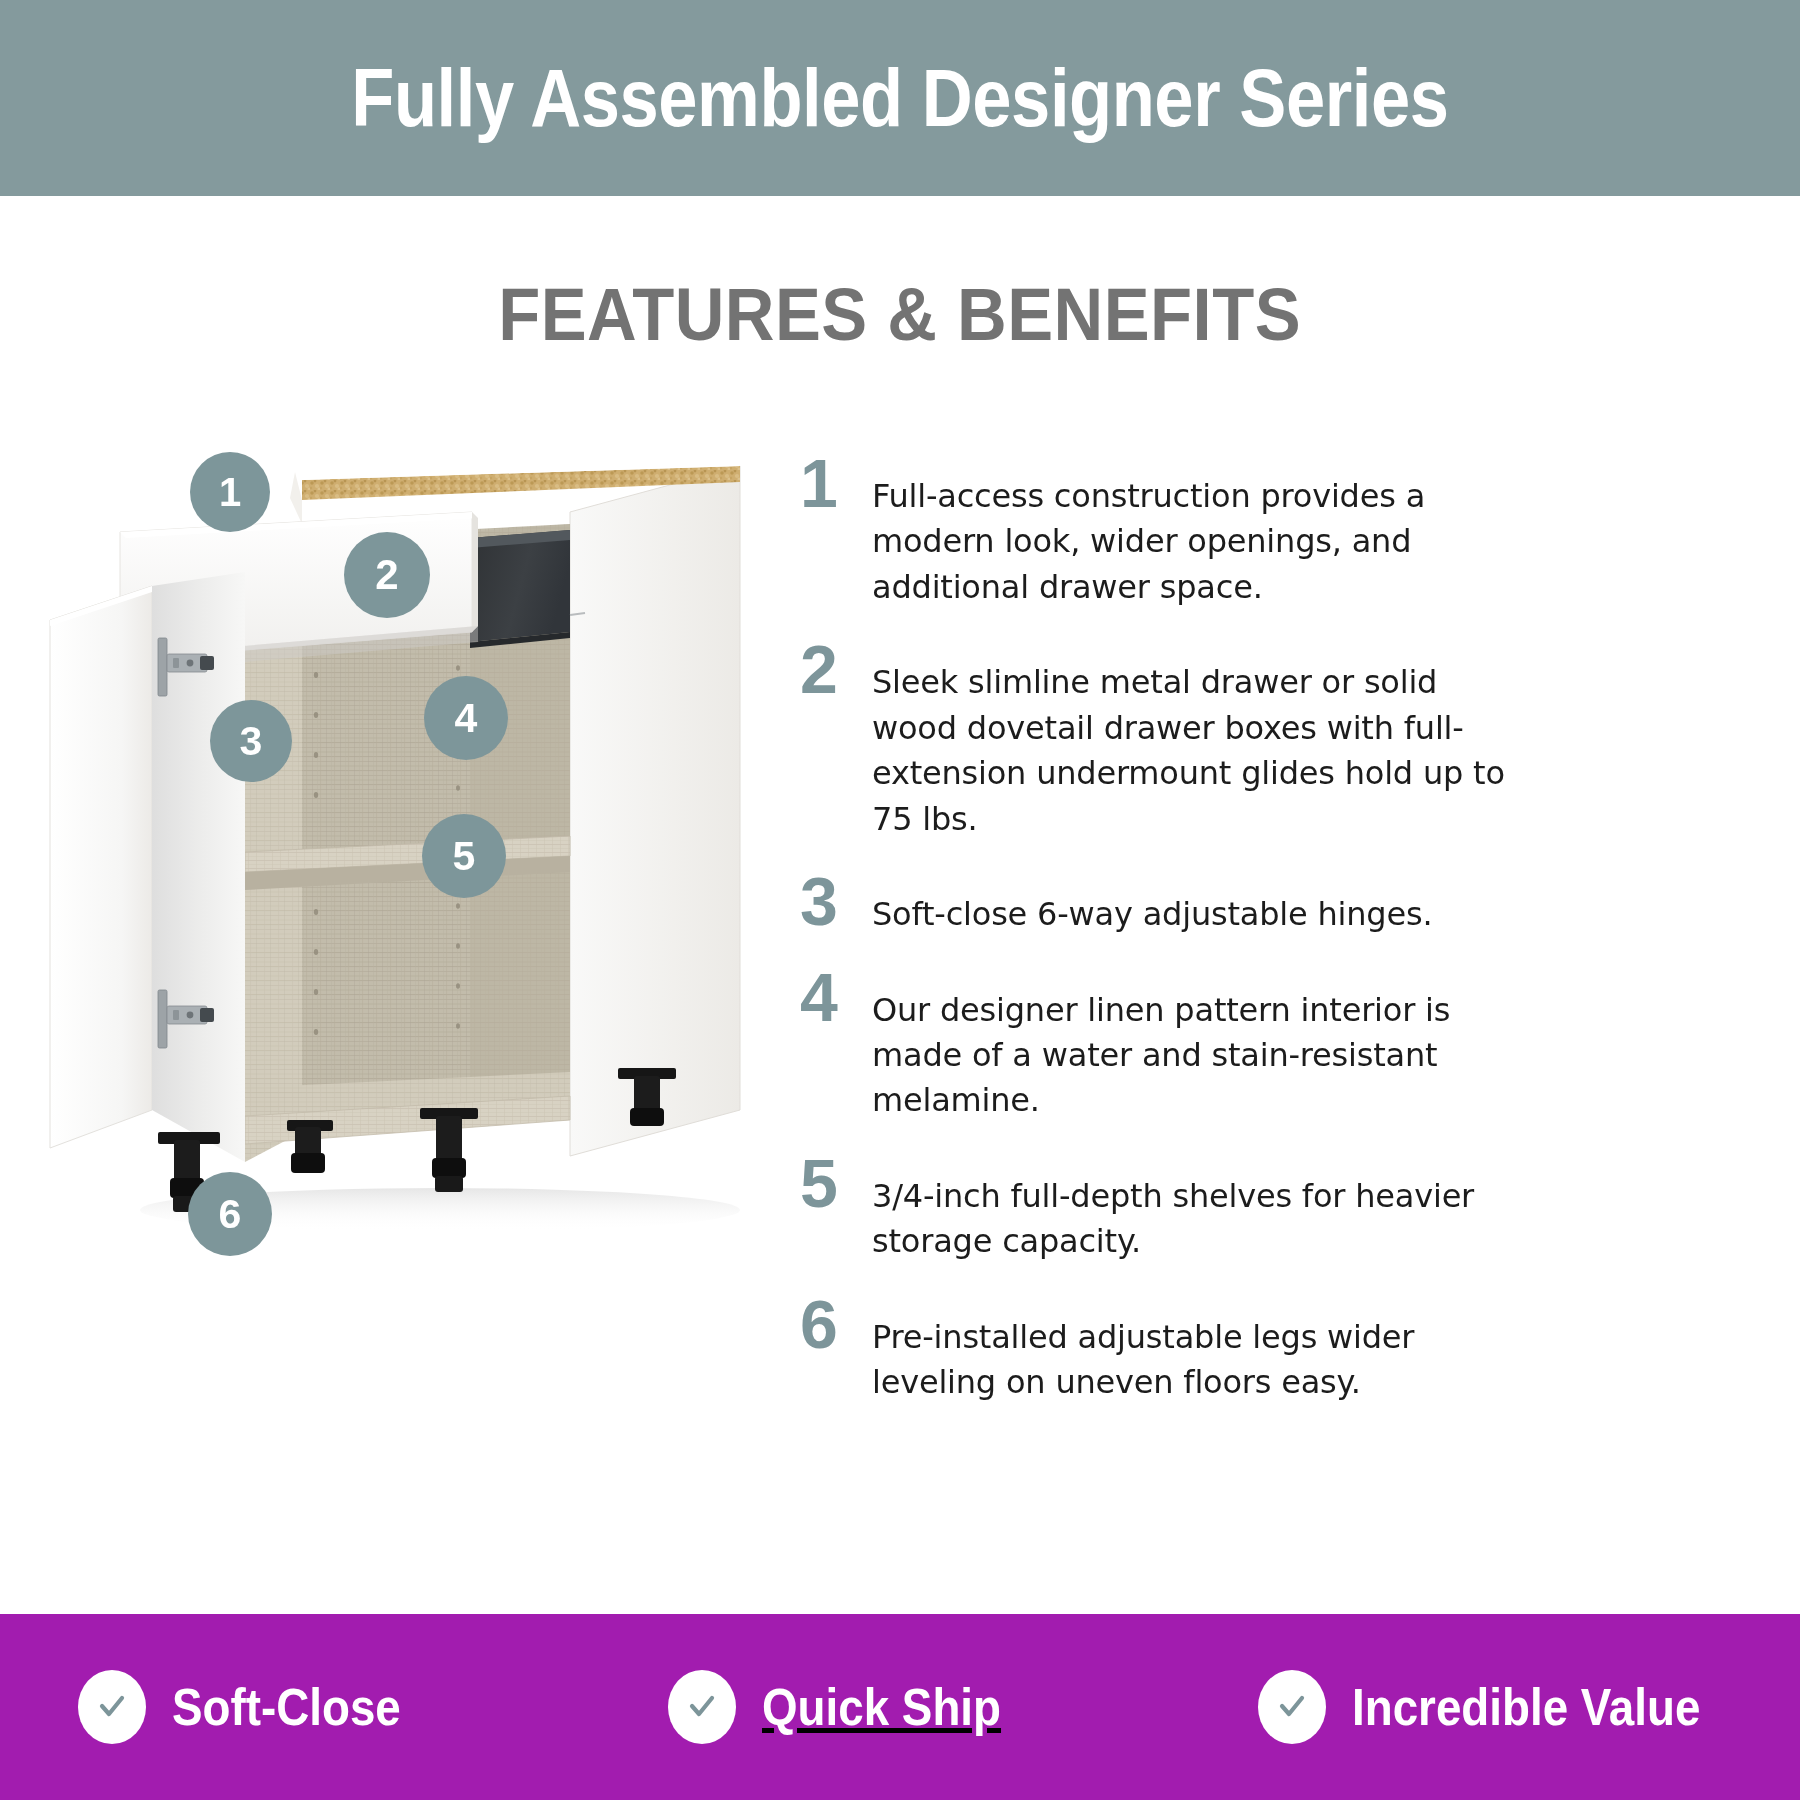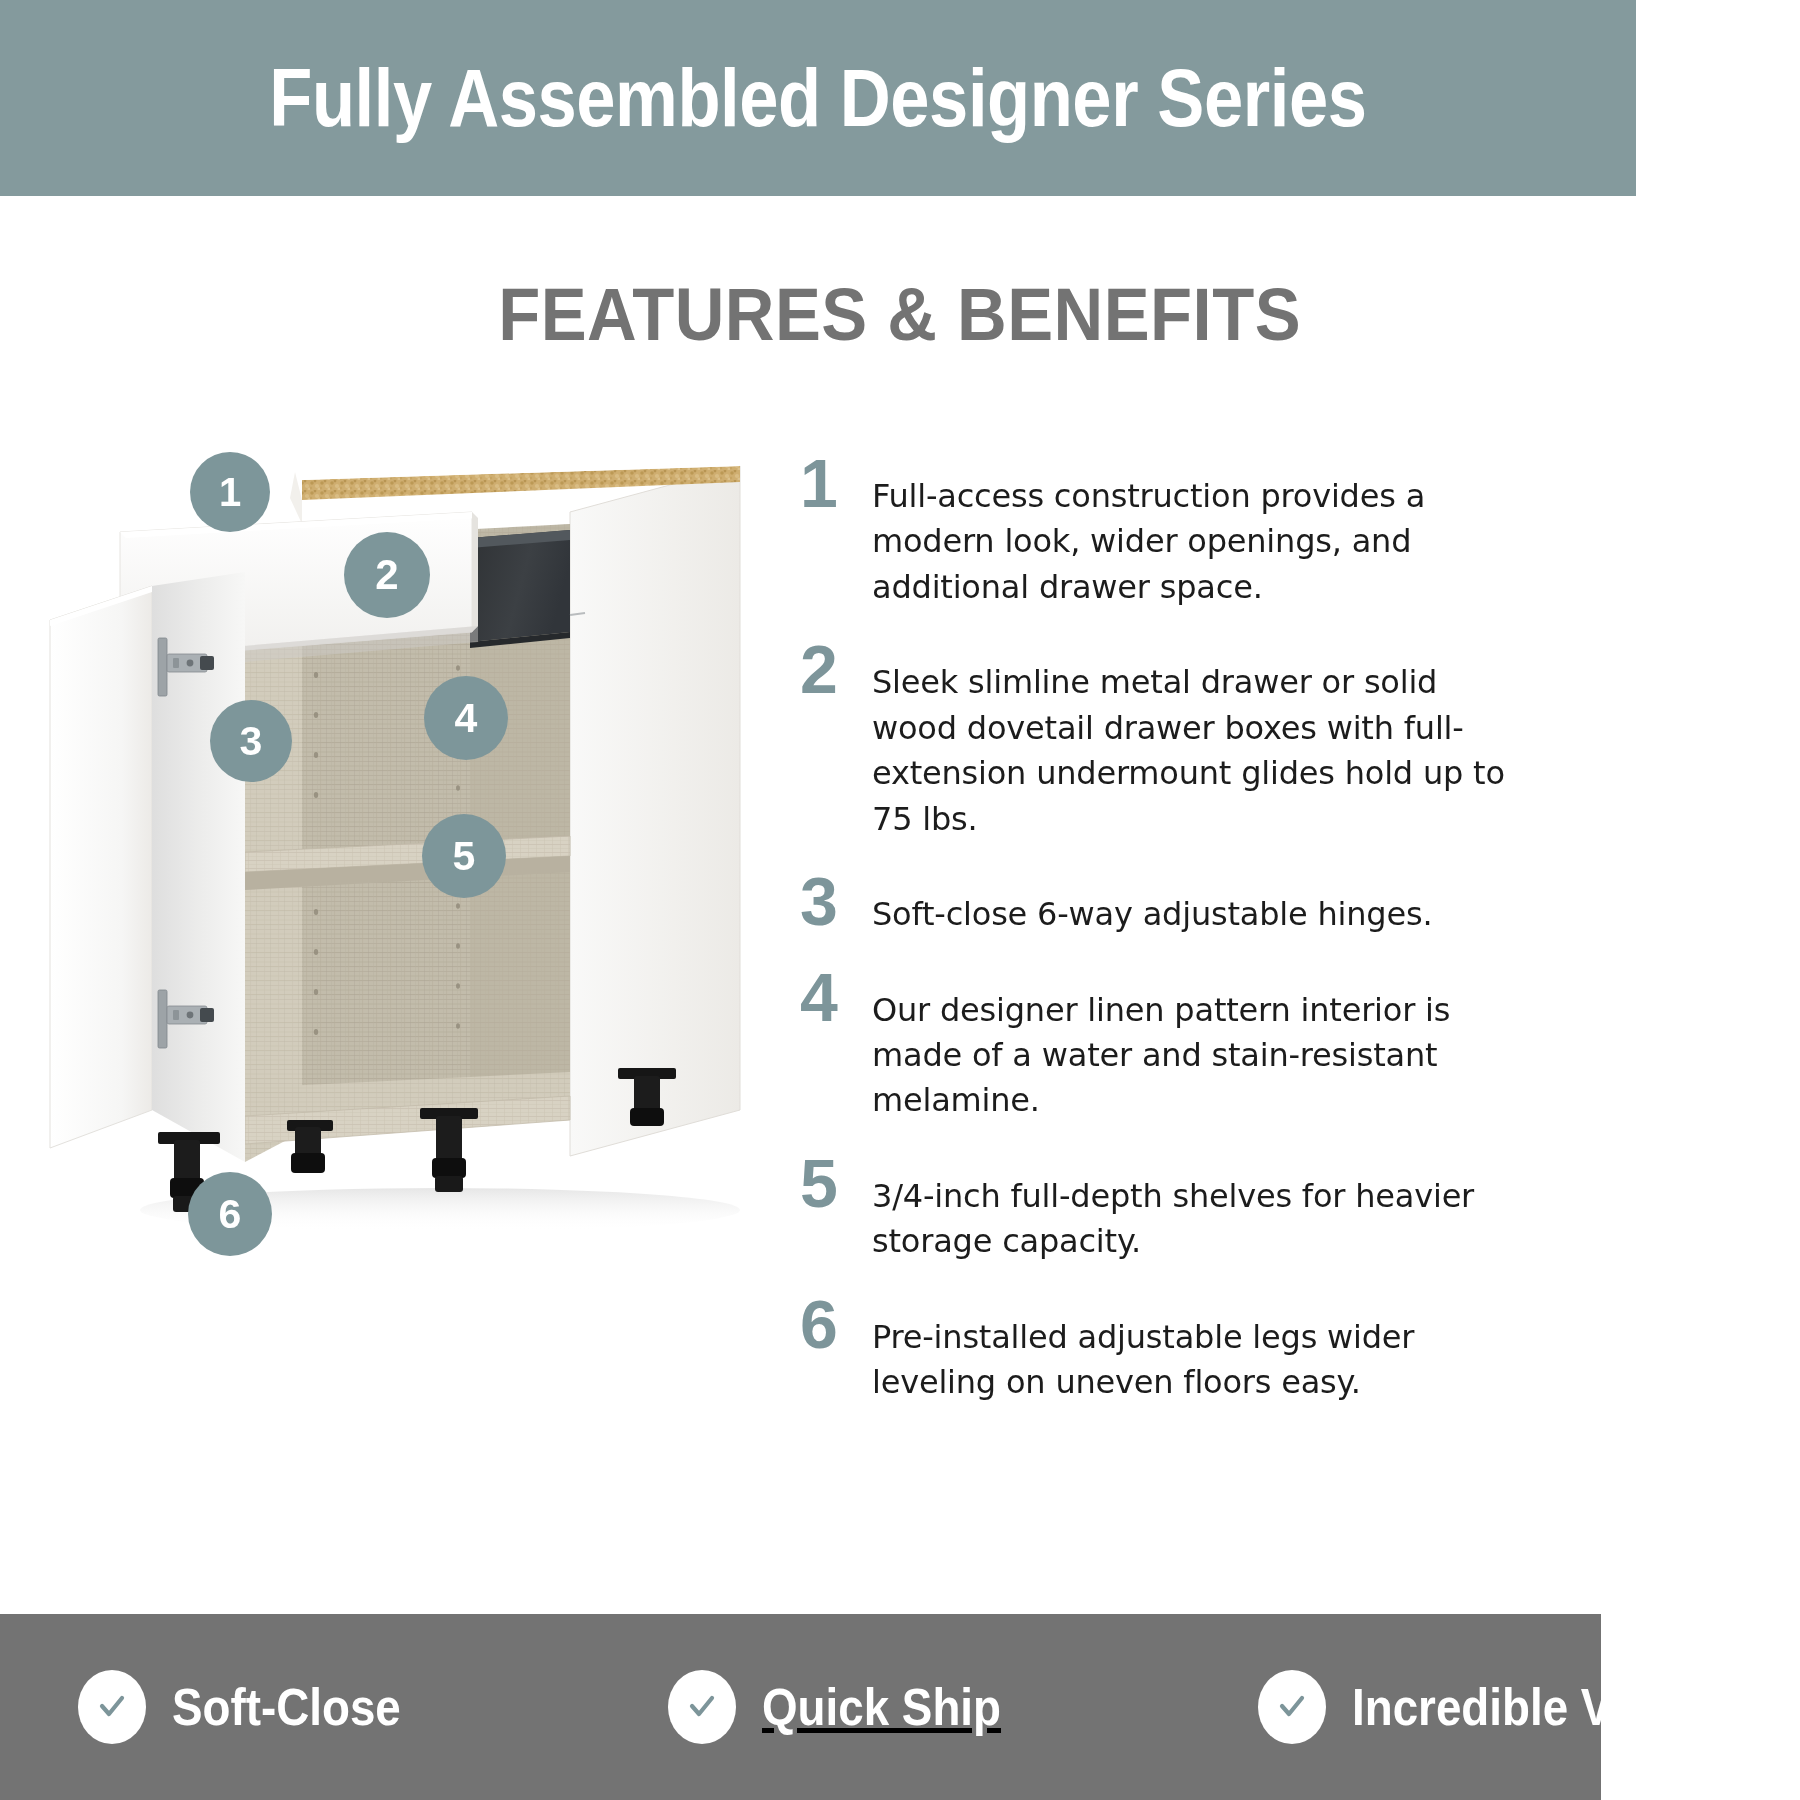--- a/index.html
+++ b/index.html
@@ -16,21 +16,21 @@
     position: relative;
     width: 1800px;
     height: 1800px;
     background: #ffffff;
   }
 
   
   #header-bar {
     position: absolute;
     left: 0; top: 0;
-    width: 1636px;
+    width: 1800px;
     height: 196px;
     background: #849a9d;
     display: flex;
     align-items: center;
     justify-content: center;
   }
   #header-title {
     color: #ffffff;
     font-family: "Liberation Sans Narrow", "Liberation Sans", sans-serif;
     font-weight: 700;
@@ -110,23 +110,23 @@
     font-size: 32px;
     line-height: 1.42;
     letter-spacing: -0.2px;
     padding-top: 22px;
   }
 
   
   #footer-bar {
     position: absolute;
     left: 0; top: 1614px;
-    width: 1601px;
+    width: 1800px;
     height: 186px;
-    background: #737373;
+    background: #a21caf;
     display: flex;
     align-items: center;
   }
   .footer-item {
     display: flex;
     align-items: center;
     position: absolute;
   }
   .check-circle {
     width: 68px; height: 74px;

